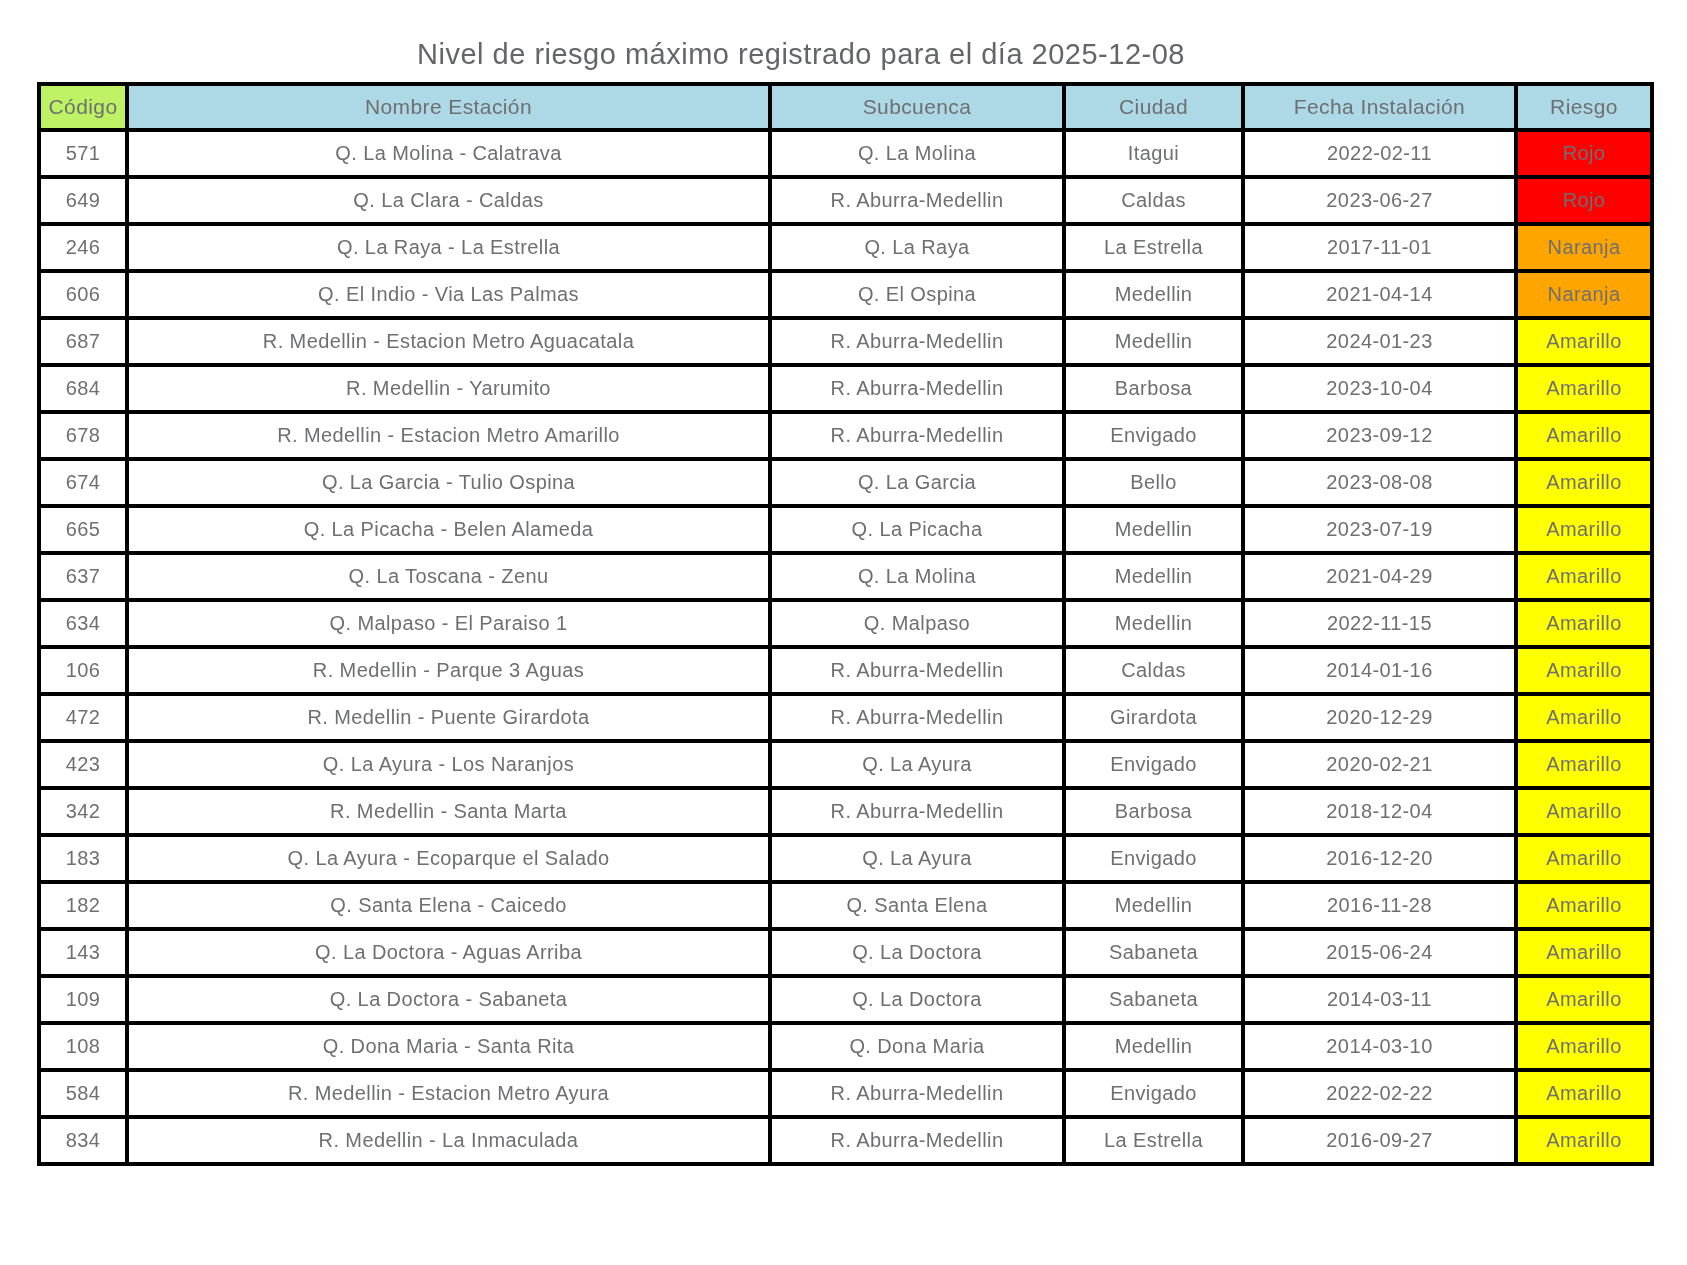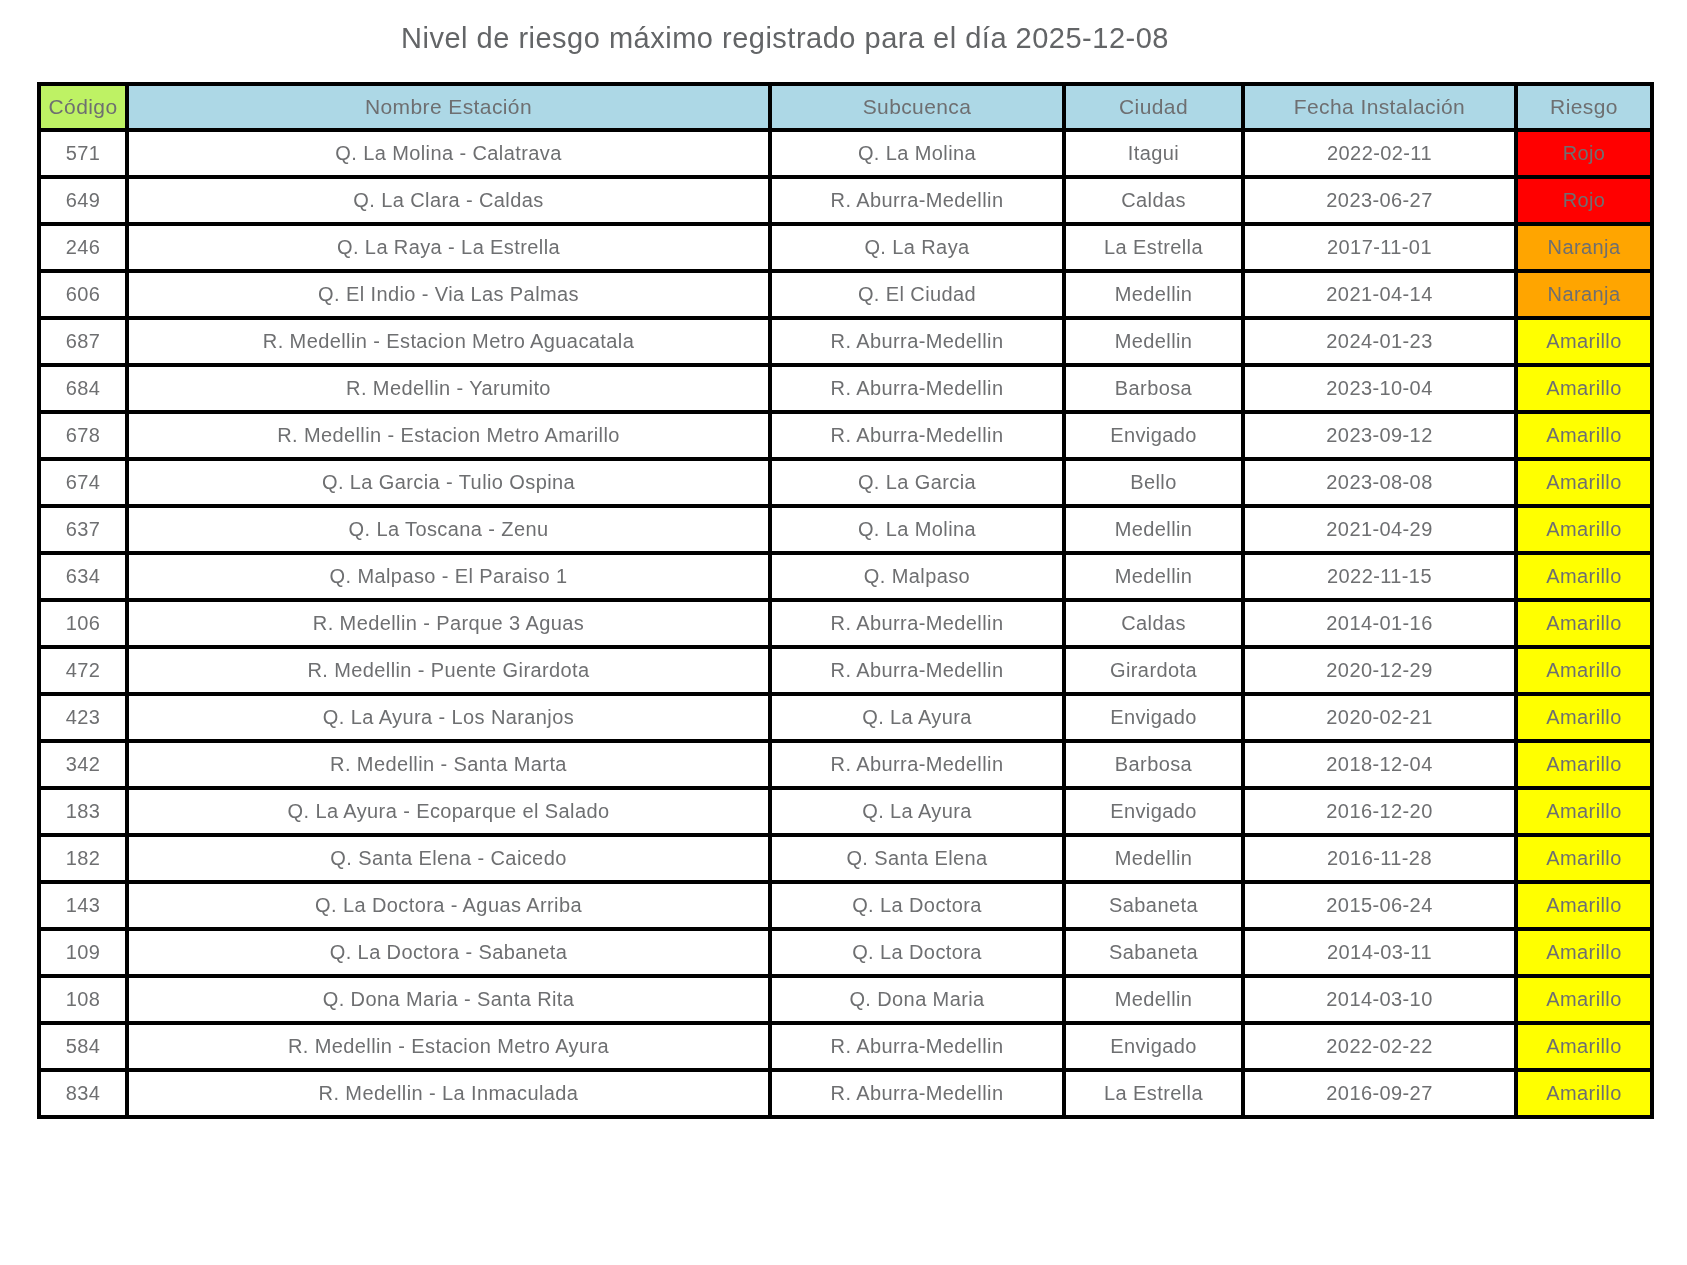--- a/index.html
+++ b/index.html
@@ -18,21 +18,21 @@
   .title {
     position: absolute;
     top: 22px;
     left: 0;
     width: 1570px;
     text-align: center;
     font-size: 29px;
     font-weight: 400;
     letter-spacing: 0.5px;
     color: #636567;
-    margin: 0;
+    margin: 16px;
   }
   table.risk-table {
     position: absolute;
     left: 37px;
     top: 82px;
     width: 1613px;
     border-collapse: collapse;
     table-layout: fixed;
   }
   table.risk-table th,
@@ -108,21 +108,21 @@
           <td>246</td>
           <td>Q. La Raya - La Estrella</td>
           <td>Q. La Raya</td>
           <td>La Estrella</td>
           <td>2017-11-01</td>
           <td style="background: rgb(255, 165, 0);">Naranja</td>
         </tr>
         <tr>
           <td>606</td>
           <td>Q. El Indio - Via Las Palmas</td>
-          <td>Q. El Ciudad</td>
+          <td>Q. El Ospina</td>
           <td>Medellin</td>
           <td>2021-04-14</td>
           <td style="background: rgb(255, 165, 0);">Naranja</td>
         </tr>
         <tr>
           <td>687</td>
           <td>R. Medellin - Estacion Metro Aguacatala</td>
           <td>R. Aburra-Medellin</td>
           <td>Medellin</td>
           <td>2024-01-23</td>
@@ -146,20 +146,28 @@
         </tr>
         <tr>
           <td>674</td>
           <td>Q. La Garcia - Tulio Ospina</td>
           <td>Q. La Garcia</td>
           <td>Bello</td>
           <td>2023-08-08</td>
           <td style="background: rgb(255, 255, 0);">Amarillo</td>
         </tr>
         <tr>
+          <td>665</td>
+          <td>Q. La Picacha - Belen Alameda</td>
+          <td>Q. La Picacha</td>
+          <td>Medellin</td>
+          <td>2023-07-19</td>
+          <td style="background: rgb(255, 255, 0);">Amarillo</td>
+        </tr>
+        <tr>
           <td>637</td>
           <td>Q. La Toscana - Zenu</td>
           <td>Q. La Molina</td>
           <td>Medellin</td>
           <td>2021-04-29</td>
           <td style="background: rgb(255, 255, 0);">Amarillo</td>
         </tr>
         <tr>
           <td>634</td>
           <td>Q. Malpaso - El Paraiso 1</td>

